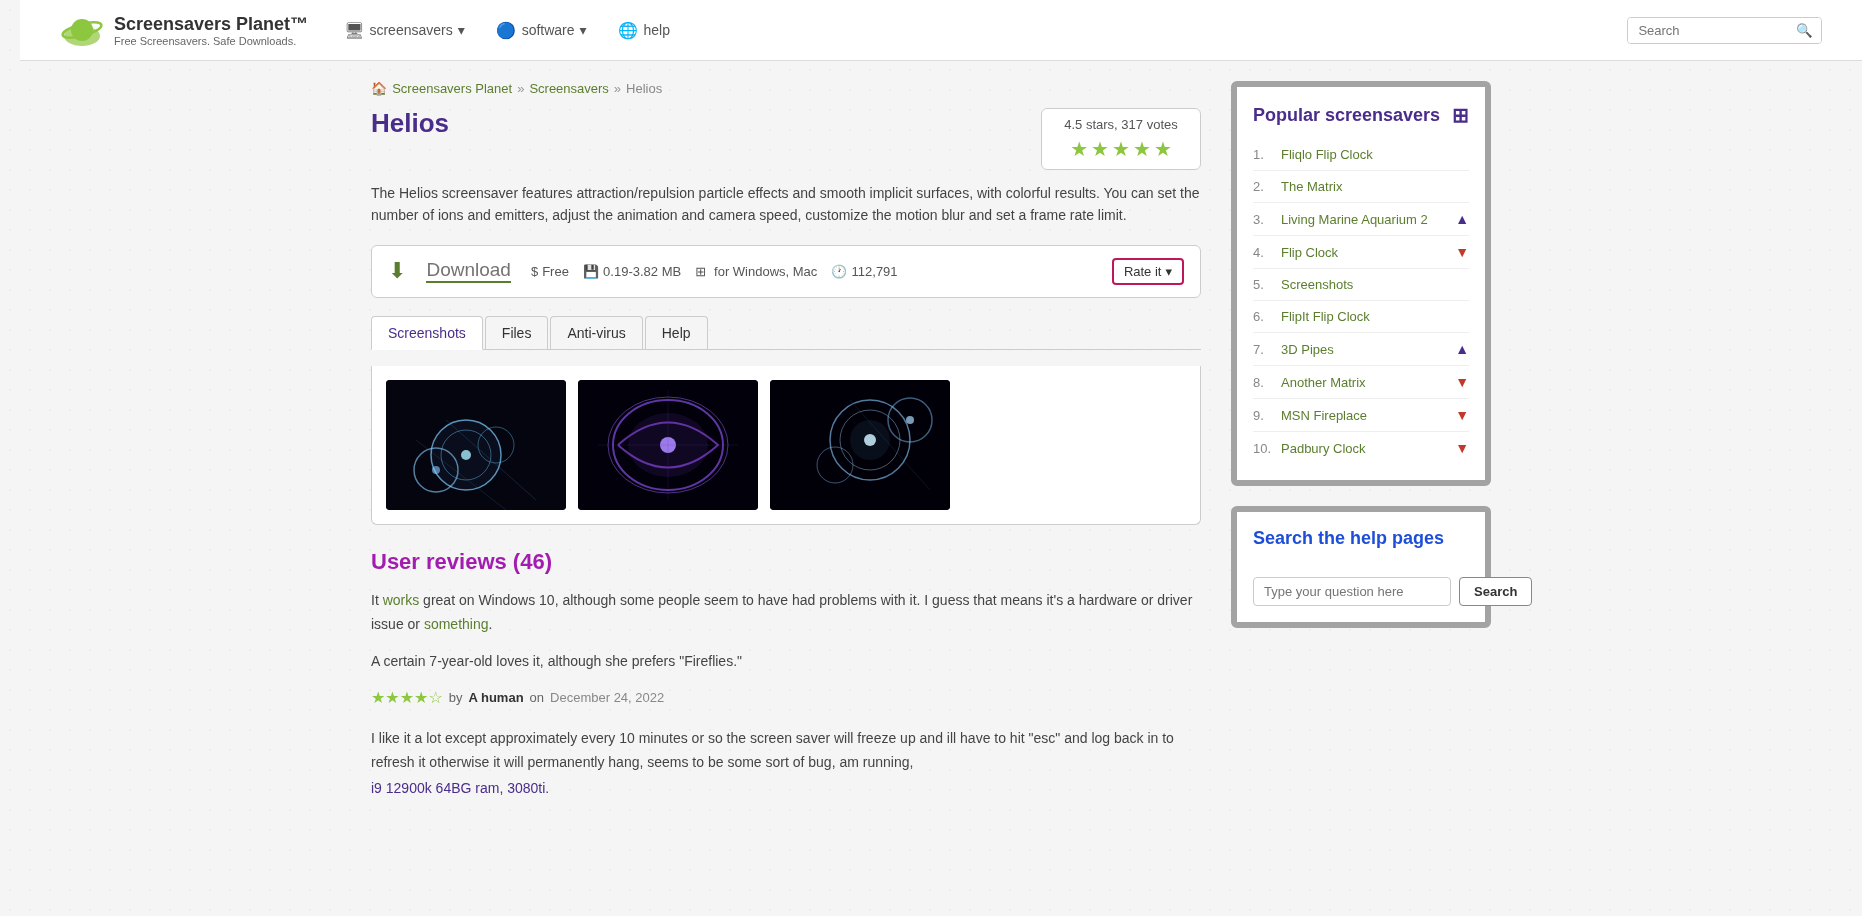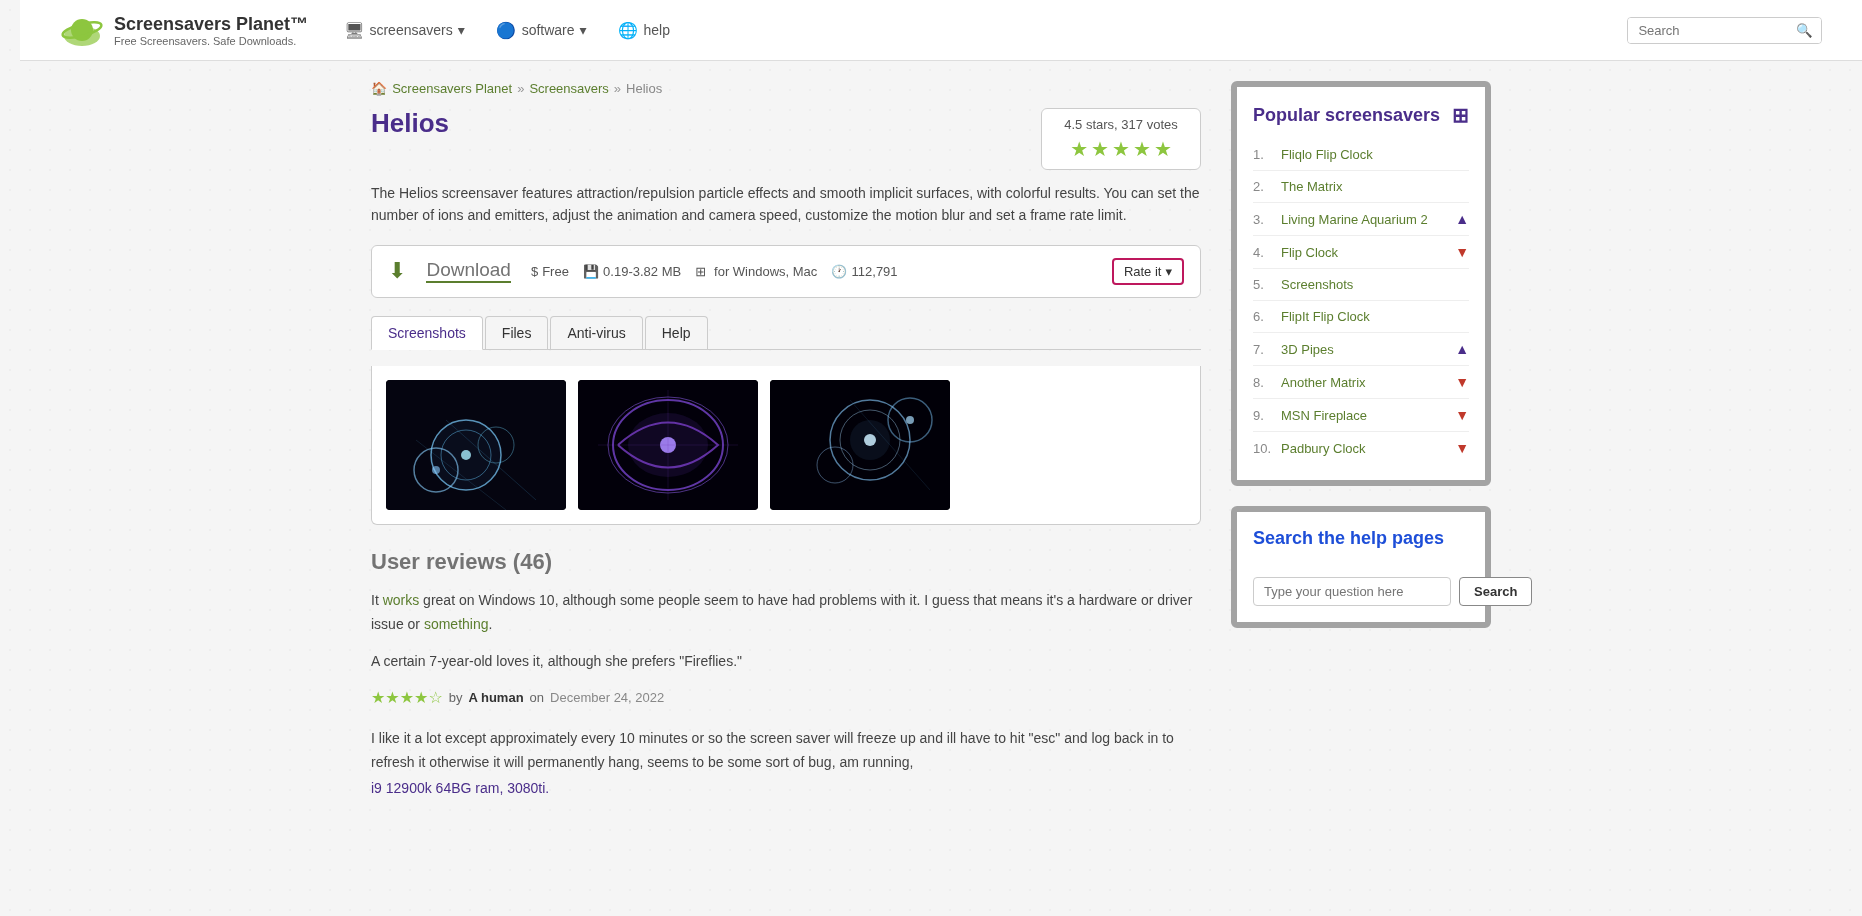--- a/index.html
+++ b/index.html
@@ -231,21 +231,21 @@
       flex-shrink: 0;
     }
     .screenshot-canvas {
       width: 100%;
       height: 100%;
     }
 
     
     .reviews-title {
       font-size: 22px;
-      color: #737373;
+      color: #a21caf;
       font-weight: bold;
       margin-bottom: 14px;
     }
     .review-summary {
       font-size: 14px;
       color: #444;
       line-height: 1.7;
       margin-bottom: 14px;
     }
     .review-item {

